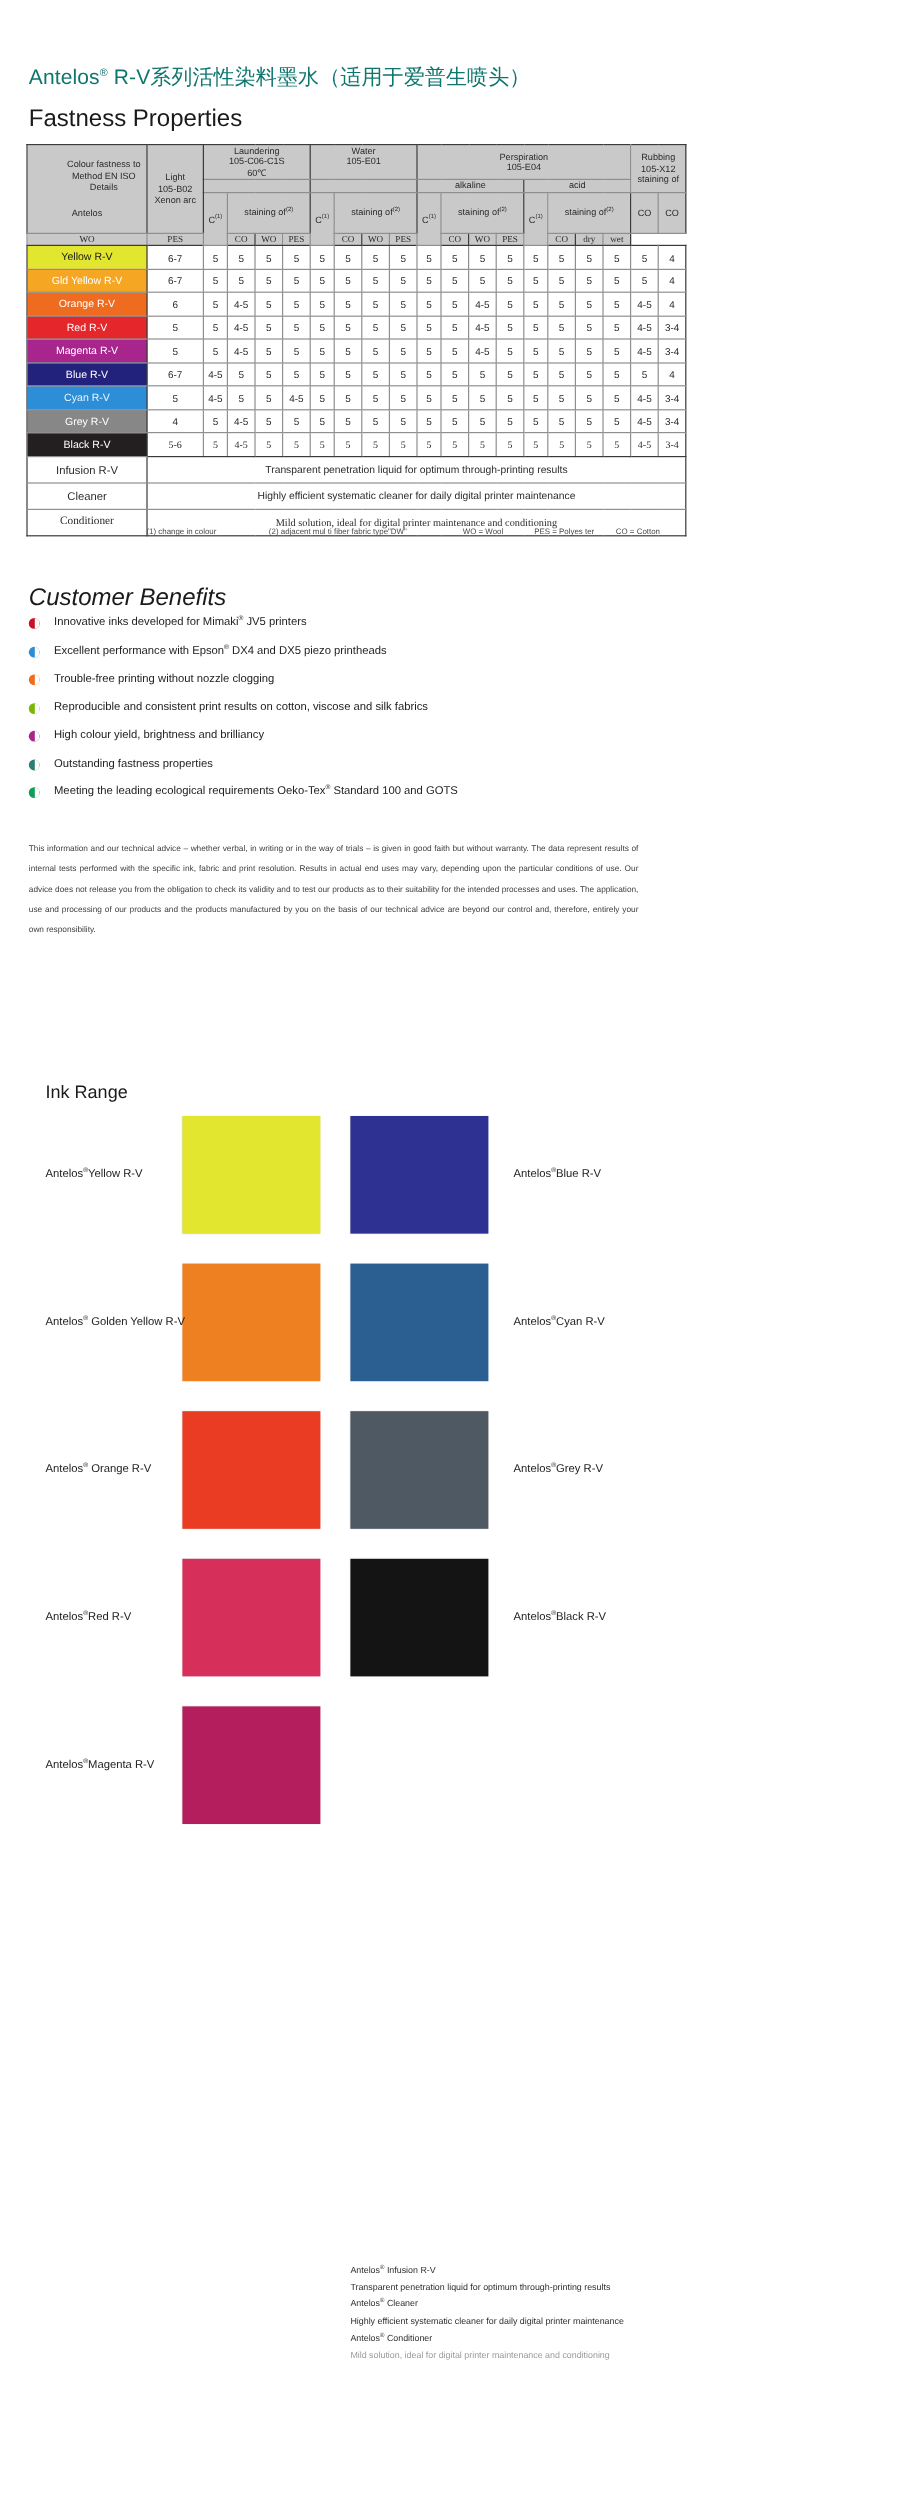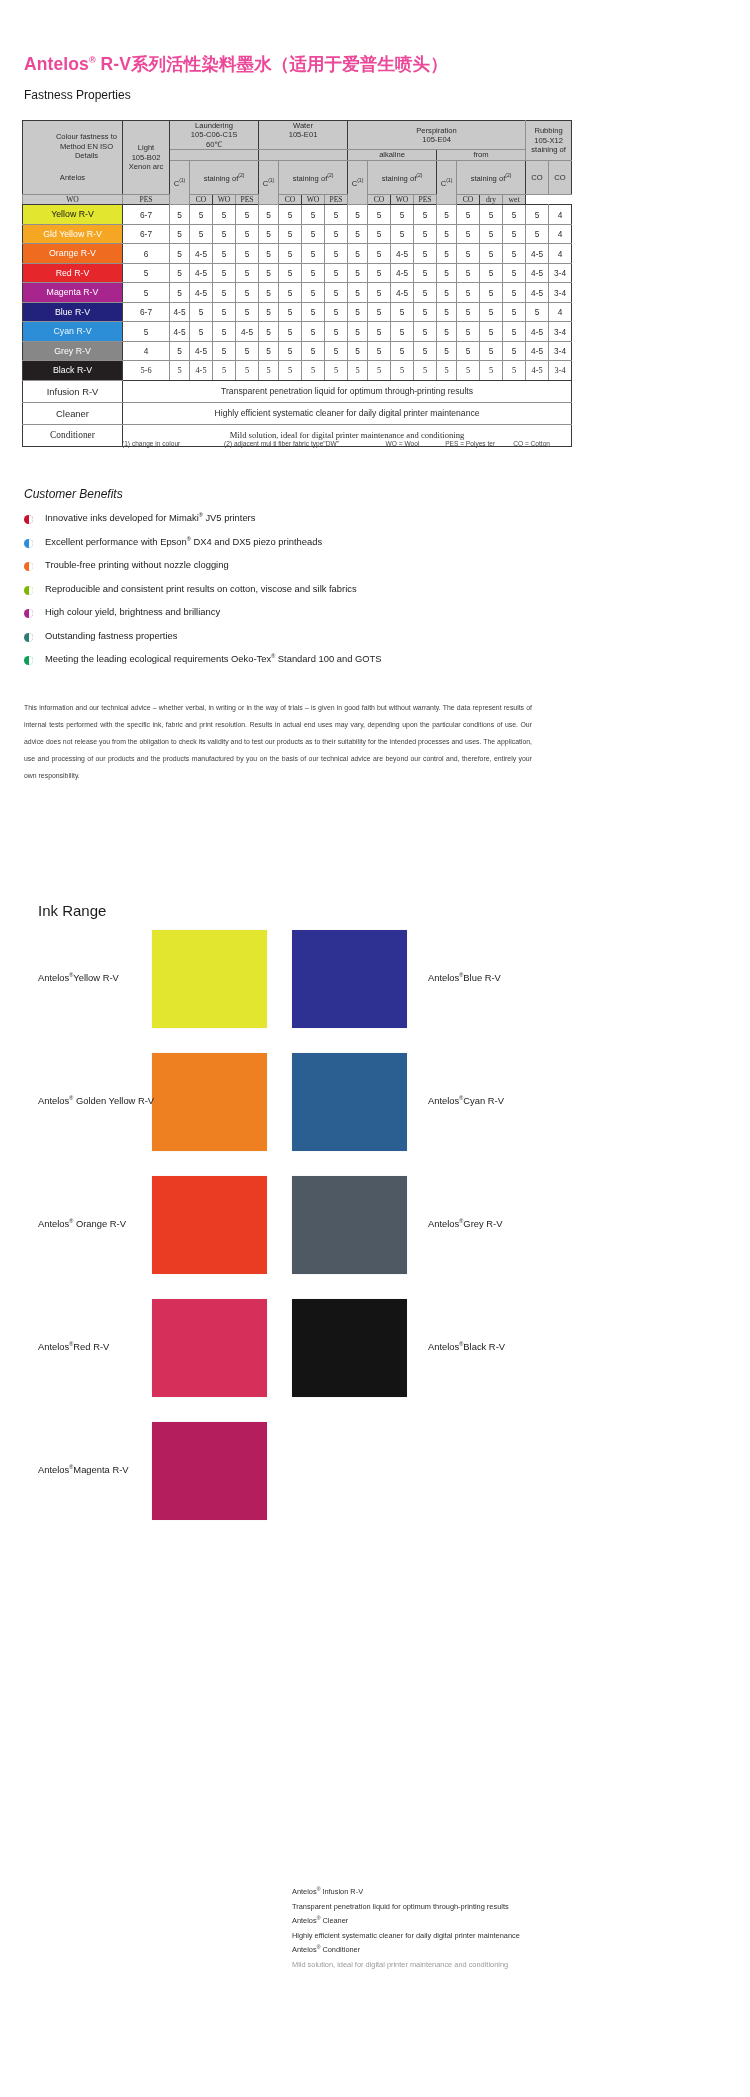--- a/index.html
+++ b/index.html
@@ -10,26 +10,26 @@
     font-family:"Liberation Sans", sans-serif;
     color:#231f20;
     position:relative;
     overflow:hidden;
   }
   .page { position:relative; width:750px; height:2097px; }
 
   
   .doc-title{
     position:absolute; left:24px; top:52px;
-    font-size:17.5px; font-weight:700; color:#ec4899; letter-spacing:.1px;
+    font-size:17.5px; font-weight:400; color:#0f766e; letter-spacing:.1px;
     white-space:nowrap;
   }
   .doc-title sup{ font-size:9px; vertical-align:super; }
   .section-title{
-    position:absolute; font-size:12px; font-weight:400; color:#1a1a1a;
+    position:absolute; font-size:20px; font-weight:400; color:#1a1a1a;
   }
   #fastness-title{ left:24px; top:88px; }
   #benefits-title{ left:24px; top:487px;font-style:italic; }
   #inkrange-title{ left:38px; top:902px; font-size:15px; }
 
   
   .fastness-wrap{ position:absolute; left:22px; top:120px; width:528px; }
   table.fastness{
     border-collapse:collapse; width:528px;
     font-size:7.6px; color:#2b2b2b; table-layout:fixed;
@@ -161,21 +161,21 @@
             <td class="hd thick-t thick-r" rowspan="3">Light<br>105-B02<br>Xenon arc</td>
             <td class="hd thick-t thick-r" colspan="4">Laundering<br>105-C06-C1S<br>60℃</td>
             <td class="hd thick-t thick-r" colspan="4">Water<br>105-E01<br>&nbsp;</td>
             <td class="hd thick-t" colspan="8">Perspiration<br>105-E04</td>
             <td class="hd thick-t thick-r" colspan="2" rowspan="2">Rubbing<br>105-X12<br>staining of</td>
           </tr>
           <tr>
             <td class="hd thick-r" colspan="4">&nbsp;</td>
             <td class="hd thick-r" colspan="4">&nbsp;</td>
             <td class="hd thick-r" colspan="4">alkaline</td>
-            <td class="hd thick-r" colspan="4">from</td>
+            <td class="hd thick-r" colspan="4">acid</td>
           </tr>
           <tr>
             <td class="hd" rowspan="2">C<sup class="fn">(1)</sup></td>
             <td class="hd thick-r" colspan="3">staining of<sup class="fn">(2)</sup></td>
             <td class="hd" rowspan="2">C<sup class="fn">(1)</sup></td>
             <td class="hd thick-r" colspan="3">staining of<sup class="fn">(2)</sup></td>
             <td class="hd" rowspan="2">C<sup class="fn">(1)</sup></td>
             <td class="hd thick-r" colspan="3">staining of<sup class="fn">(2)</sup></td>
             <td class="hd" rowspan="2">C<sup class="fn">(1)</sup></td>
             <td class="hd thick-r" colspan="3">staining of<sup class="fn">(2)</sup></td>

